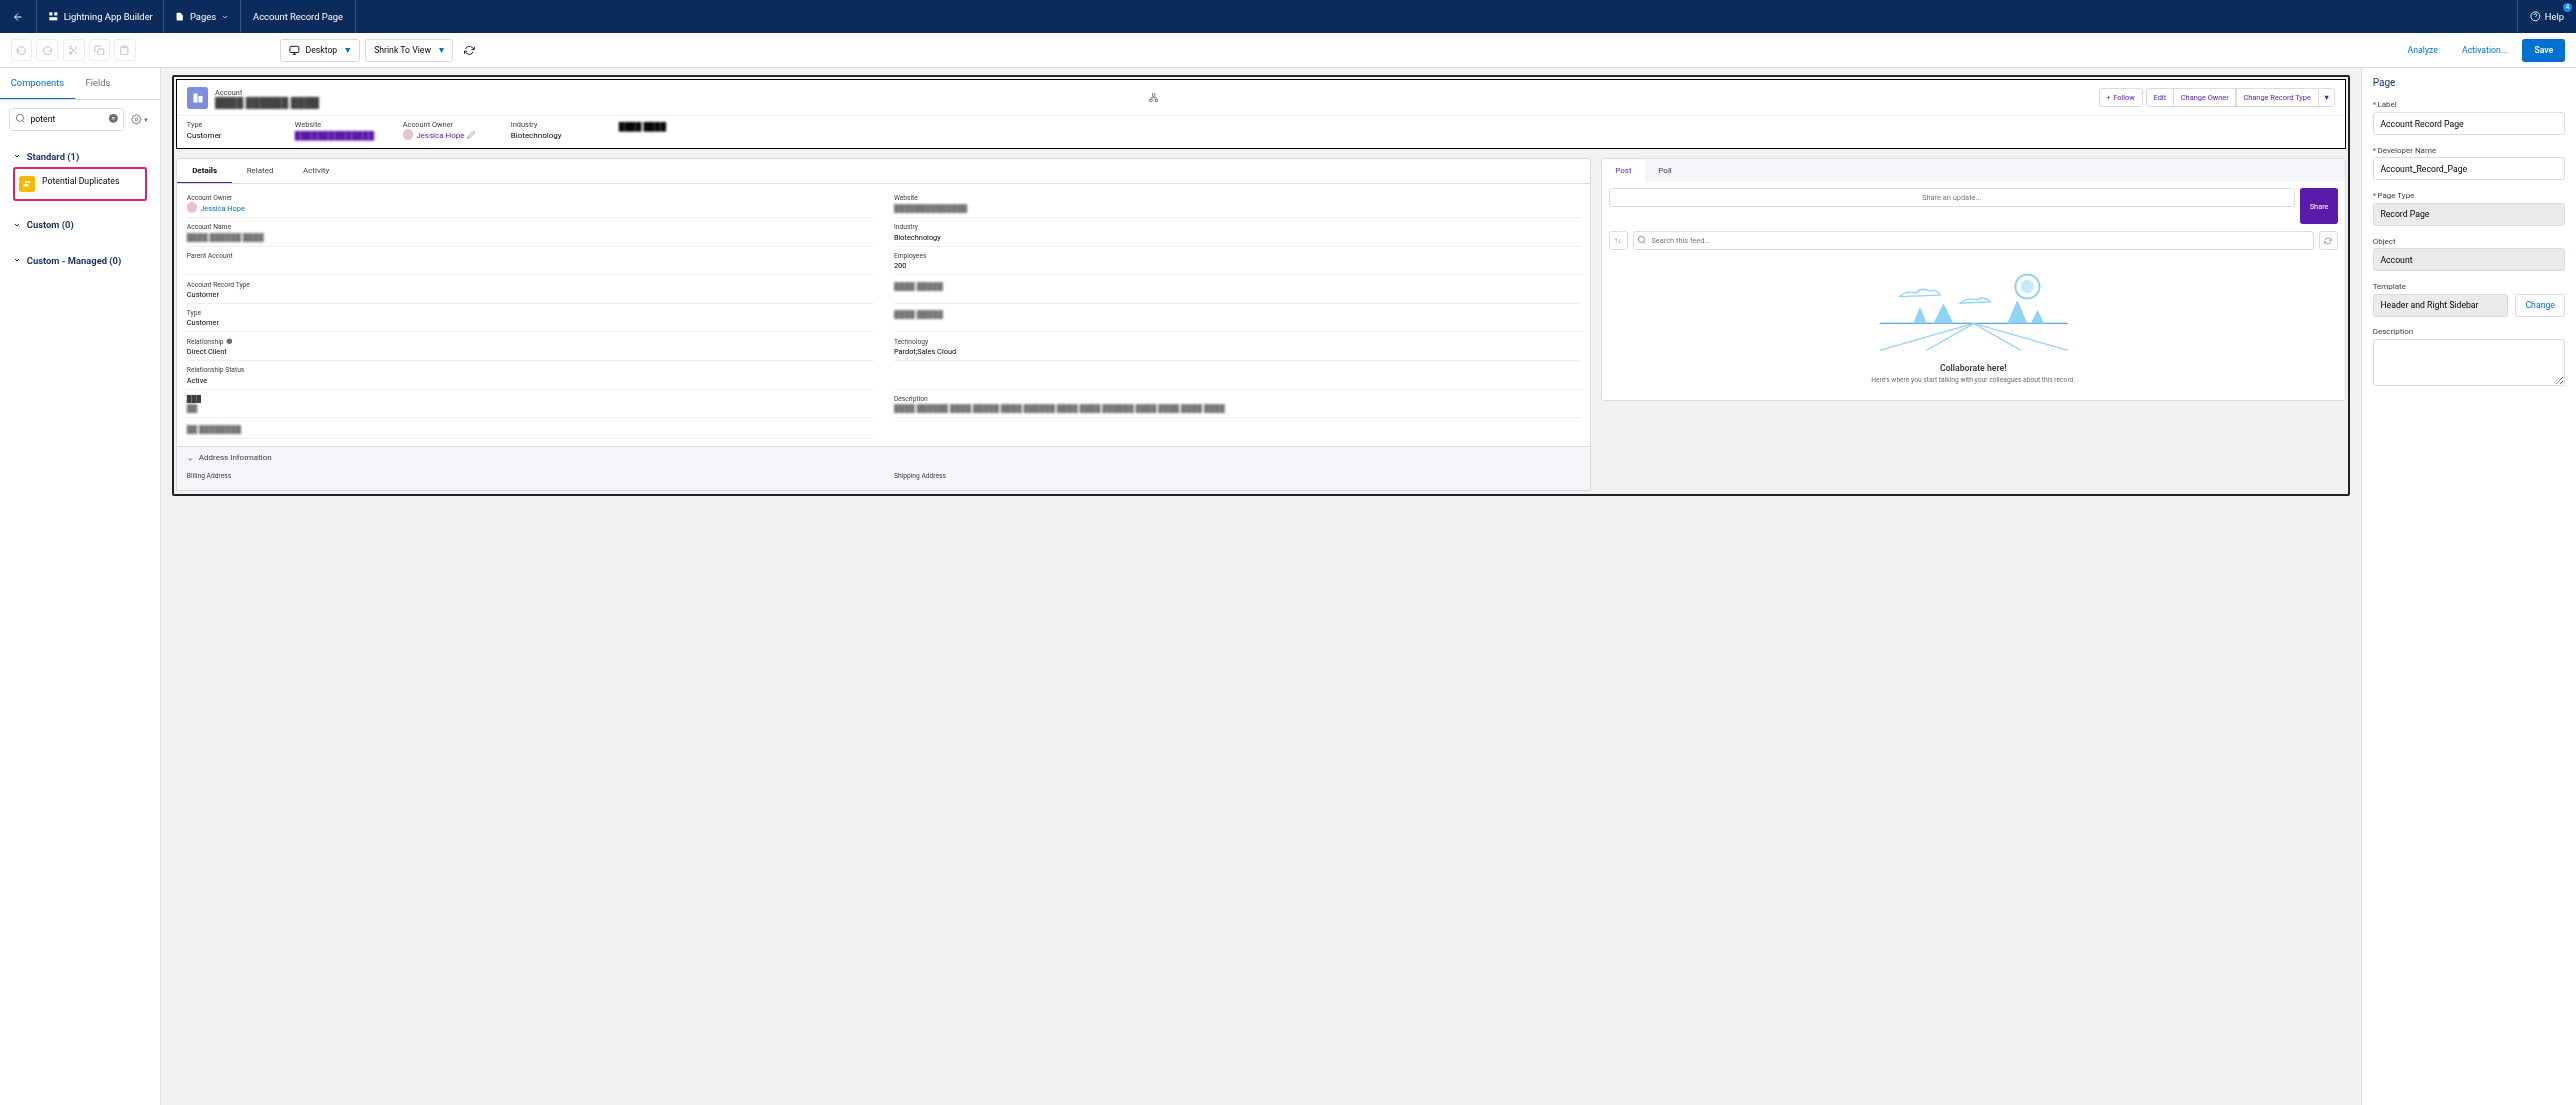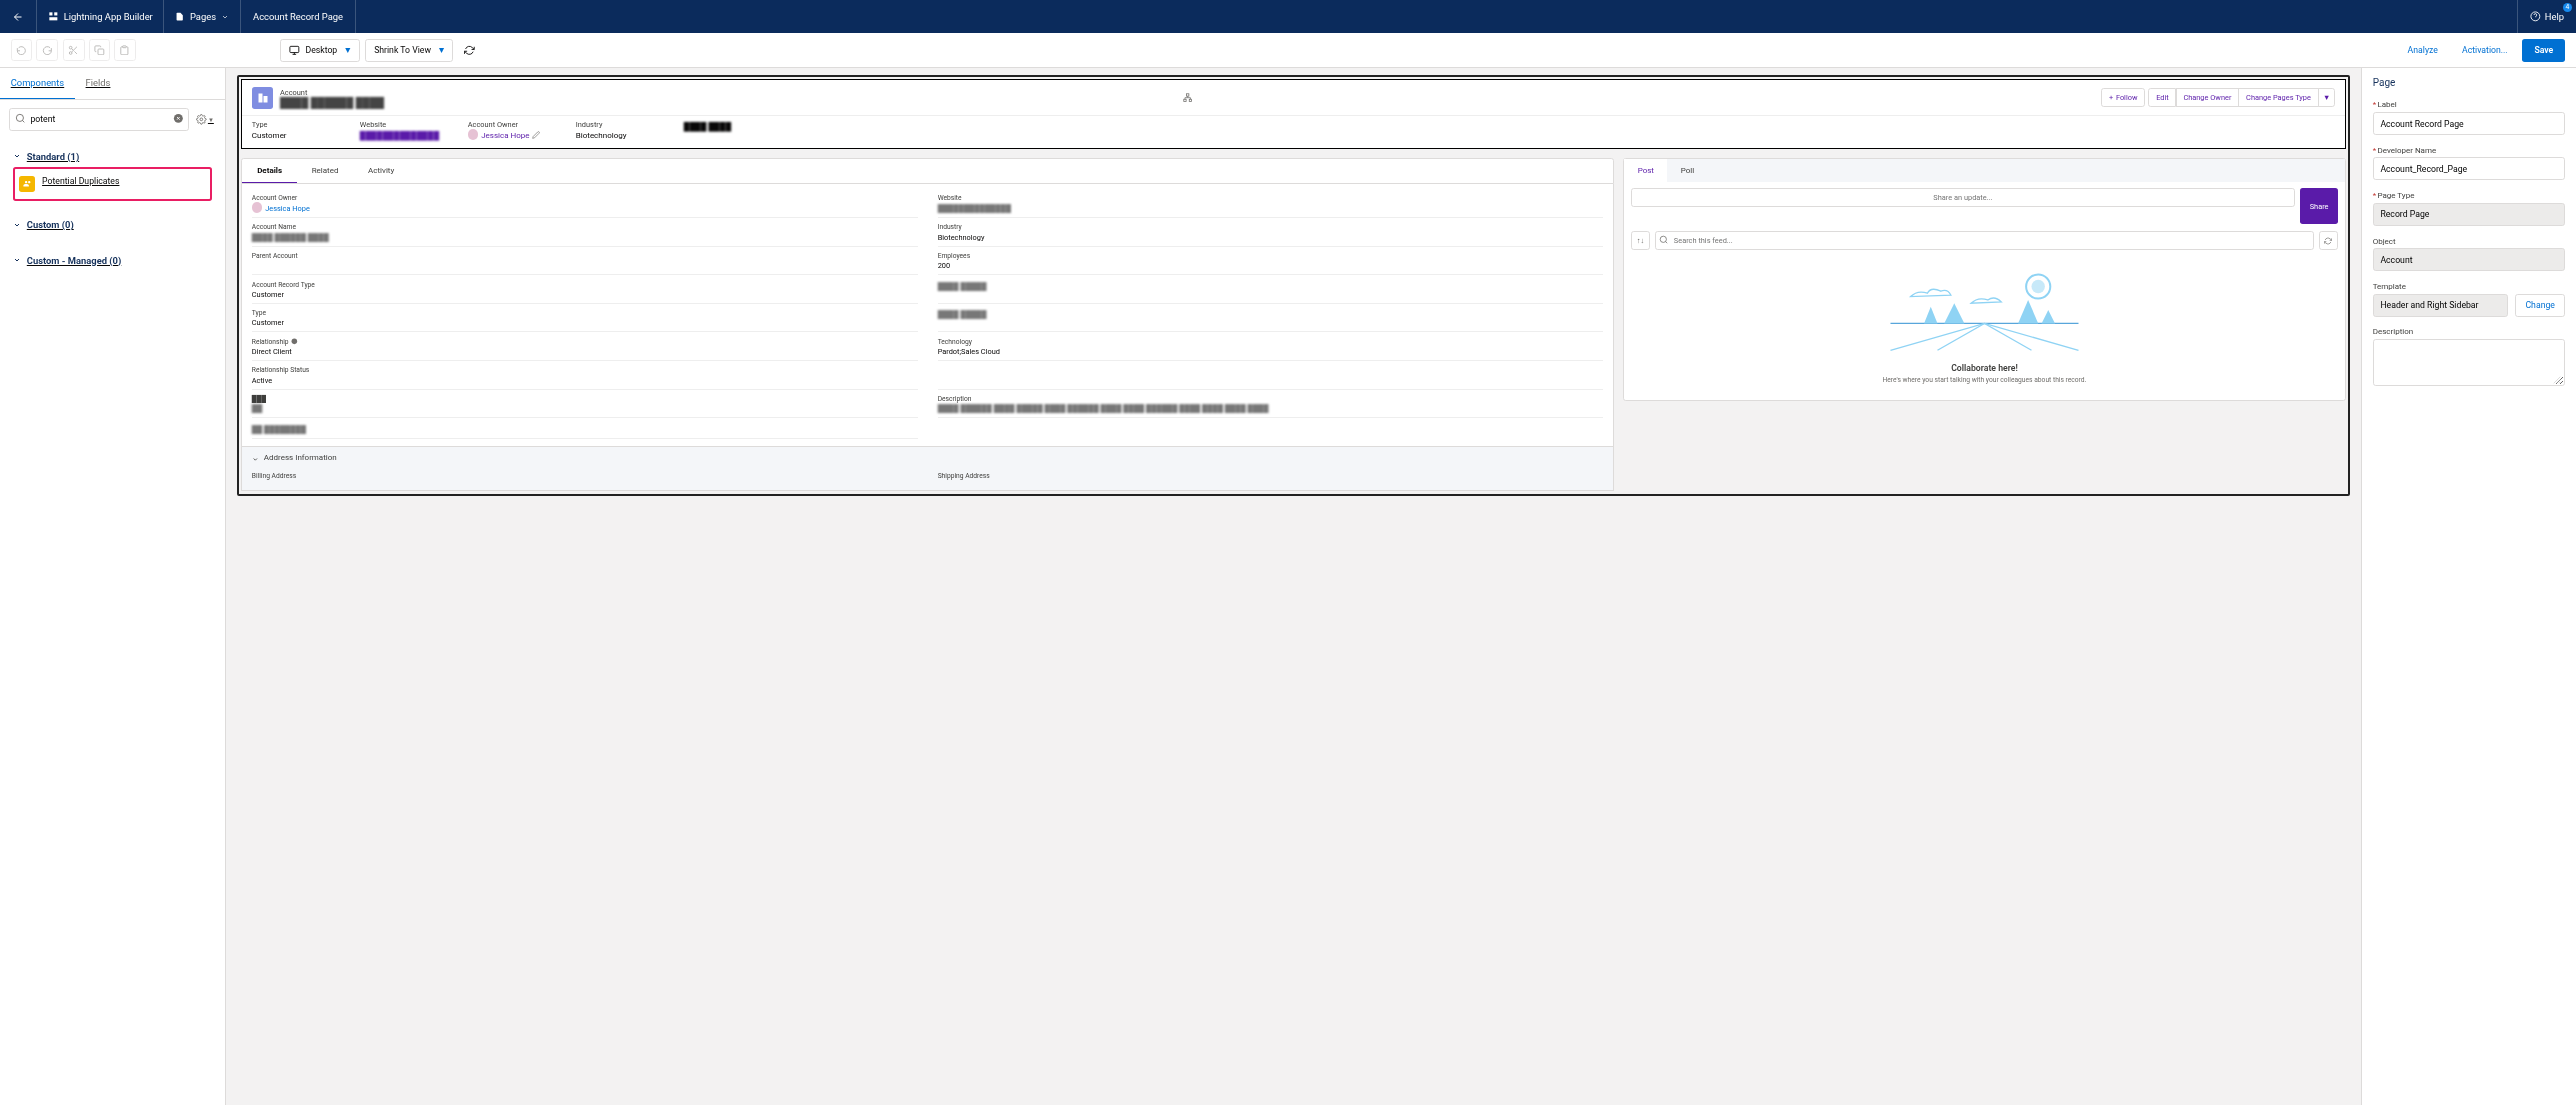--- a/index.html
+++ b/index.html
@@ -22,21 +22,21 @@
 .tb-select { height: 23px; border: 0.7px solid #dddbda; border-radius: 2.7px; padding: 0 21.5px 0 8px; display: flex; align-items: center; gap: 5.4px; cursor: pointer; font-size: 8.7px; position: relative; background:#fff; }
 .tb-select .caret { position: absolute; right: 6.7px; color: #0070d2; }
 .tb-spacer { flex: 1; }
 .tb-link { color: #0070d2; font-size: 8.7px; padding: 0 9.4px; cursor: pointer; }
 .tb-save { background: #0070d2; color: #fff; border: none; height: 23px; padding: 0 12px; border-radius: 2.7px; font-weight: 600; cursor: pointer; font-size: 8.7px; }
 
 
 .main { display: flex; height: calc(100vh - 68px); }
 
 
-.left { width: 226px; border-right: 0.7px solid #dddbda; display: flex; flex-direction: column; text-decoration: underline; }
+.left { width: 161px; border-right: 0.7px solid #dddbda; display: flex; flex-direction: column; }
 .ltabs { display: flex; border-bottom: 0.7px solid #dddbda; }
 .ltab { padding: 9.4px 10.7px; font-size: 9.4px; cursor: pointer; color: #706e6b; }
 .ltab.active { color: #0070d2; border-bottom: 1.3px solid #0070d2; }
 .lsearch-row { padding: 8px 9.4px; display: flex; gap: 5.4px; align-items: center; }
 .lsearch { flex: 1; position: relative; }
 .lsearch input { width: 100%; height: 23px; border: 0.7px solid #dddbda; border-radius: 2.7px; padding: 0 20px 0 20px; font-size: 8.7px; }
 .lsearch .sicon { position: absolute; left: 5.4px; top: 5.4px; color: #706e6b; }
 .lsearch .clear { position: absolute; right: 5.4px; top: 5.4px; color: #706e6b; cursor: pointer; }
 .lgear { width: 21.5px; height: 21.5px; display: flex; align-items: center; justify-content: center; cursor: pointer; color: #706e6b; }
 .comp-section { padding: 6.7px 13.4px; }
@@ -300,21 +300,21 @@
               <path d="M12 8v4M5 16v-4h14v4"></path>
             </svg>
           <div style="flex:1"></div>
           <div class="rh-actions">
             <div class="rh-btn" style="border-radius:2.7px;margin-right:4px;">
                 <span style="color:#5a1ba9">+</span>
                 <span>Follow</span>
               </div>
             <div class="rh-btn" style="border-radius:2.7px 0 0 2.7px">Edit</div>
             <div class="rh-btn">Change Owner</div>
-            <div class="rh-btn">Change Pages Type</div>
+            <div class="rh-btn">Change Record Type</div>
             <div class="rh-btn caret">▼</div>
           </div>
         </div>
         <div class="rh-fields" id="hlfields">
             <div class="rh-field">
               <div class="rh-flabel">Type</div>
               <div class="rh-fval  ">Customer</div>
             </div>
             <div class="rh-field">
               <div class="rh-flabel">Website</div>

